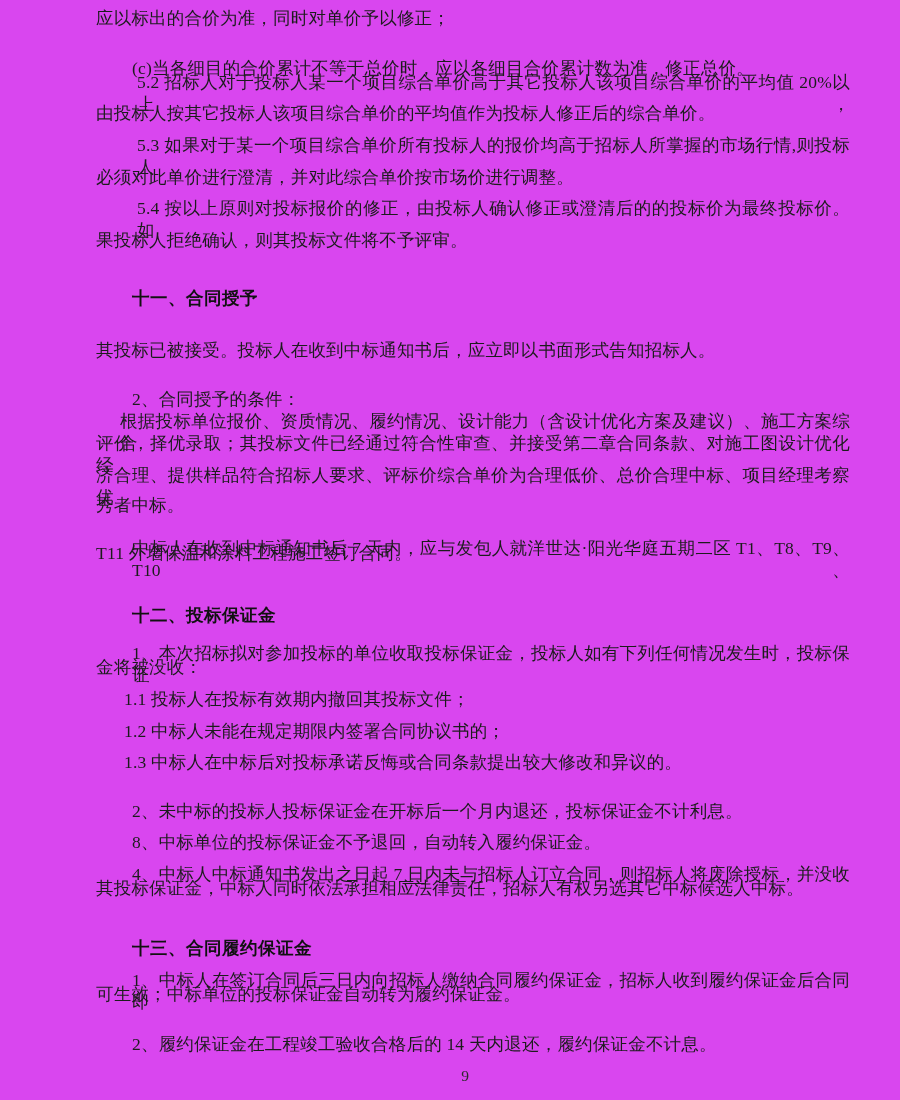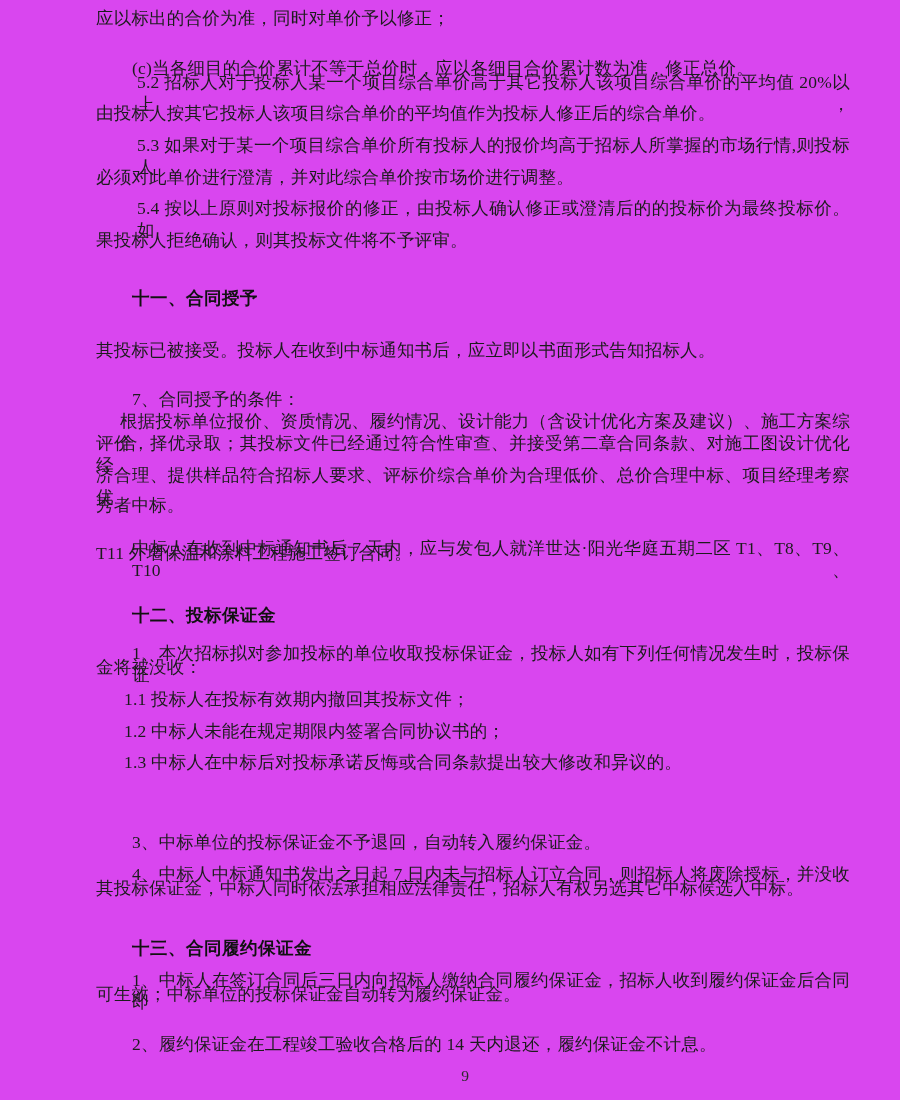--- a/index.html
+++ b/index.html
@@ -59,36 +59,37 @@
   <div class="line ind23 fill" style="top:71px">5.2 招标人对于投标人某一个项目综合单价高于其它投标人该项目综合单价的平均值 20%以上，</div>
   <div class="line" style="top:102px">由投标人按其它投标人该项目综合单价的平均值作为投标人修正后的综合单价。</div>
   <div class="line ind23 fill" style="top:134px">5.3 如果对于某一个项目综合单价所有投标人的报价均高于招标人所掌握的市场行情,则投标人</div>
   <div class="line" style="top:166px">必须对此单价进行澄清，并对此综合单价按市场价进行调整。</div>
   <div class="line ind23 fill" style="top:197px">5.4 按以上原则对投标报价的修正，由投标人确认修正或澄清后的的投标价为最终投标价。如</div>
   <div class="line" style="top:229px">果投标人拒绝确认，则其投标文件将不予评审。</div>
 
   <div class="line heading ind20" style="top:269px">十一、合同授予</div>
 
   <div class="line" style="top:339px">其投标已被接受。投标人在收到中标通知书后，应立即以书面形式告知招标人。</div>
-  <div class="line ind20" style="top:370px">7、合同授予的条件：</div>
+  <div class="line ind20" style="top:370px">2、合同授予的条件：</div>
   <div class="line ind14 fill" style="top:401px">根据投标单位报价、资质情况、履约情况、设计能力（含设计优化方案及建议）、施工方案综合</div>
   <div class="line fill" style="top:432px">评价，择优录取；其投标文件已经通过符合性审查、并接受第二章合同条款、对施工图设计优化经</div>
   <div class="line fill" style="top:464px">济合理、提供样品符合招标人要求、评标价综合单价为合理低价、总价合理中标、项目经理考察优</div>
   <div class="line" style="top:494px">秀者中标。</div>
   <div class="line ind20 fill" style="top:519px">中标人在收到中标通知书后 7 天内，应与发包人就洋世达·阳光华庭五期二区 T1、T8、T9、T10、</div>
   <div class="line" style="top:542px">T11 外墙保温和涂料工程施工签订合同。</div>
 
   <div class="line heading ind20" style="top:586px">十二、投标保证金</div>
 
   <div class="line ind20 fill" style="top:624px">1、本次招标拟对参加投标的单位收取投标保证金，投标人如有下列任何情况发生时，投标保证</div>
   <div class="line" style="top:656px">金将被没收：</div>
   <div class="line ind16" style="top:688px">1.1 投标人在投标有效期内撤回其投标文件；</div>
   <div class="line ind16" style="top:720px">1.2 中标人未能在规定期限内签署合同协议书的；</div>
   <div class="line ind16" style="top:751px">1.3 中标人在中标后对投标承诺反悔或合同条款提出较大修改和异议的。</div>
-  <div class="line ind20" style="top:813px">3、中标单位的投标保证金不予退回，自动转入履约保证金。</div>
+  <div class="line ind20" style="top:782px">2、未中标的投标人投标保证金在开标后一个月内退还，投标保证金不计利息。</div>
+  <div class="line ind20" style="top:813px">8、中标单位的投标保证金不予退回，自动转入履约保证金。</div>
 
   <div class="line ind20 fill" style="top:845px"><span>4、中标人中标通知书发出之日起 7</span><span class="u"> 日</span><span>内未与招标人订立合同，则招标人将废除授标，并没收</span></div>
 
   <div class="line" style="top:877px">其投标保证金，中标人同时依法承担相应法律责任，招标人有权另选其它中标候选人中标。</div>
 
   <div class="line heading ind20" style="top:919px">十三、合同履约保证金</div>
 
   <div class="line ind20 fill" style="top:951px">1、中标人在签订合同后三日内向招标人缴纳合同履约保证金，招标人收到履约保证金后合同即</div>
   <div class="line" style="top:983px">可生效；中标单位的投标保证金自动转为履约保证金。</div>
   <div class="line ind20" style="top:1015px">2、履约保证金在工程竣工验收合格后的 14 天内退还，履约保证金不计息。</div>

